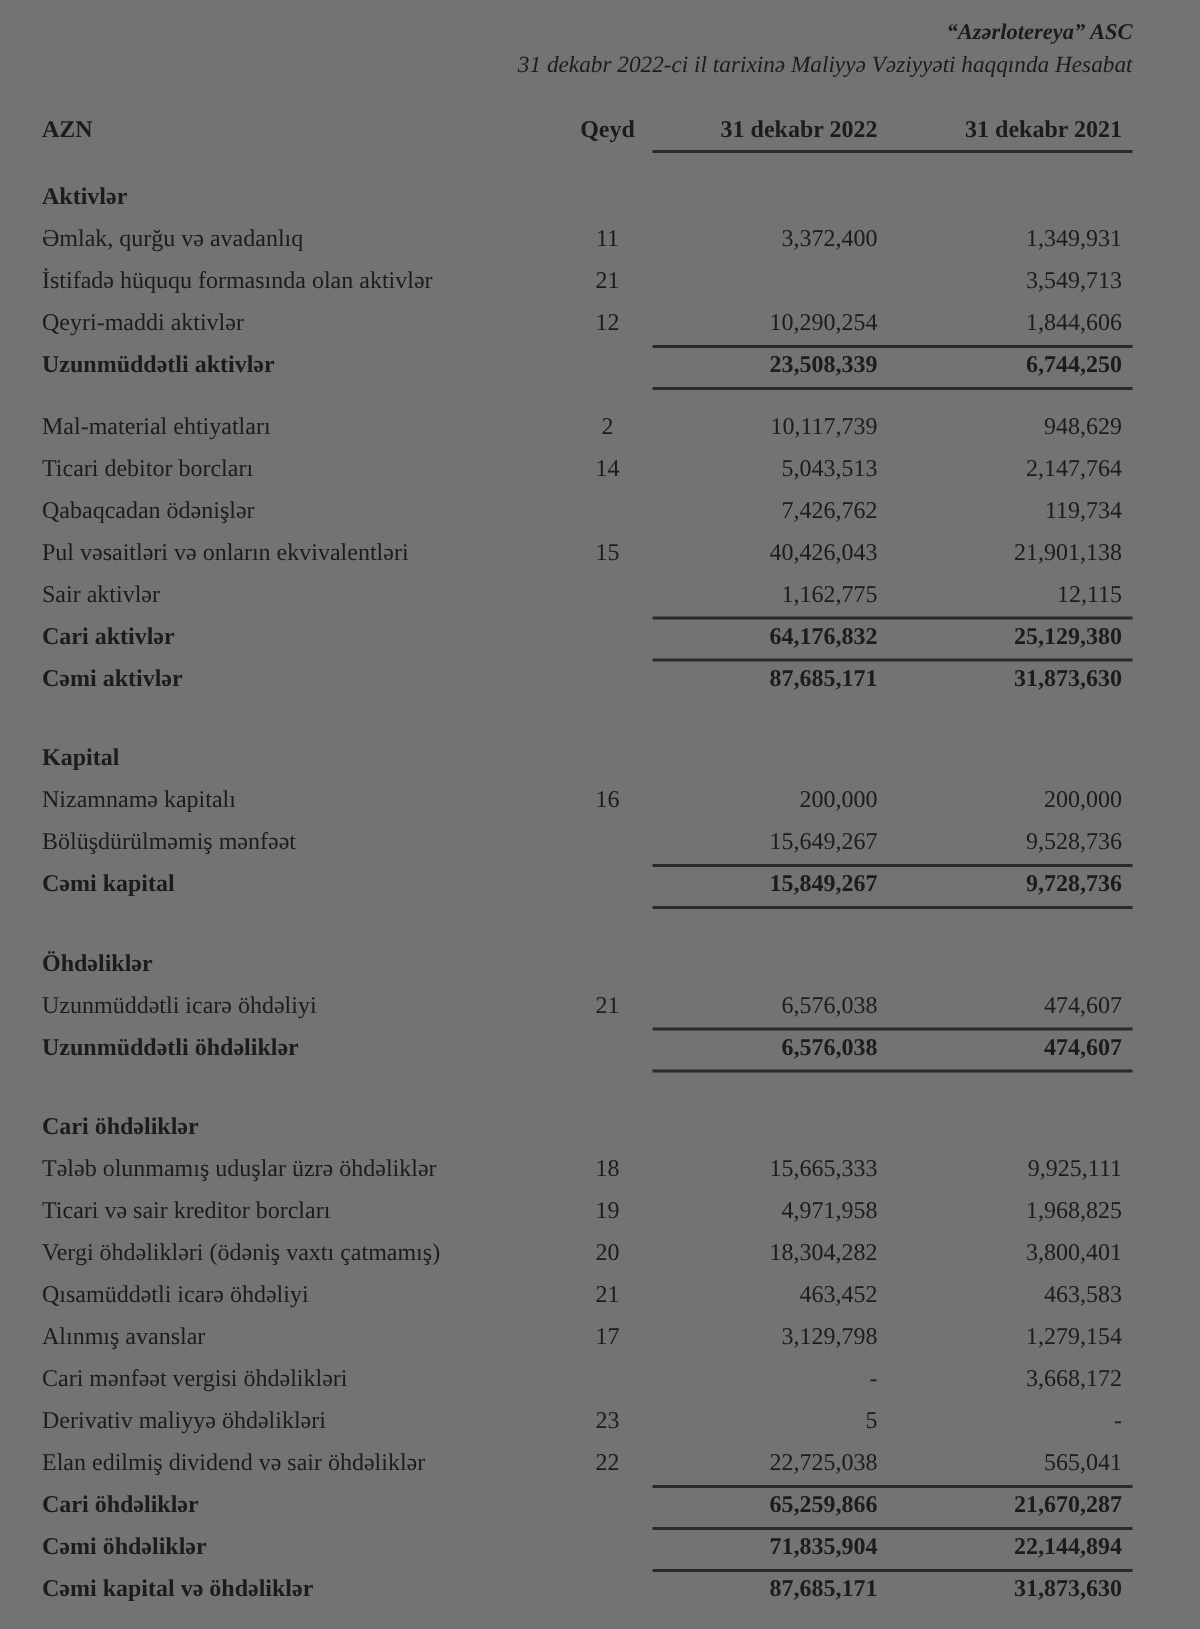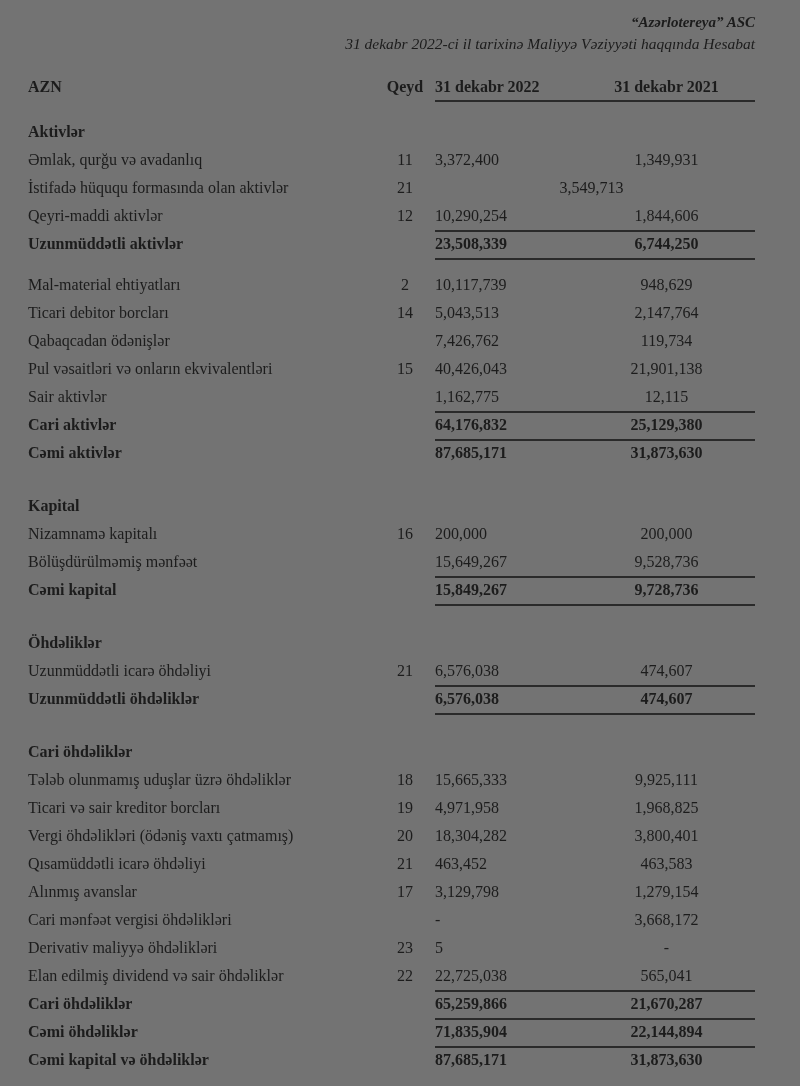--- a/index.html
+++ b/index.html
@@ -67,26 +67,27 @@
   }
   .note-cell {
     font-size: 16px;
     text-align: center;
   }
   .vals {
     display: flex;
   }
   .v1 {
     width: 150px;
+    text-align: right;
     font-size: 16px;
     white-space: nowrap;
   }
   .v2 {
     flex: 1;
-    text-align: center;
+    text-align: right;
     padding-right: 7px;
     font-size: 16px;
     white-space: nowrap;
   }
 
   .row.section .label-cell { font-weight: bold; }
   .row.total .label-cell,
   .row.total .v1,
   .row.total .v2 { font-weight: bold; }
 

